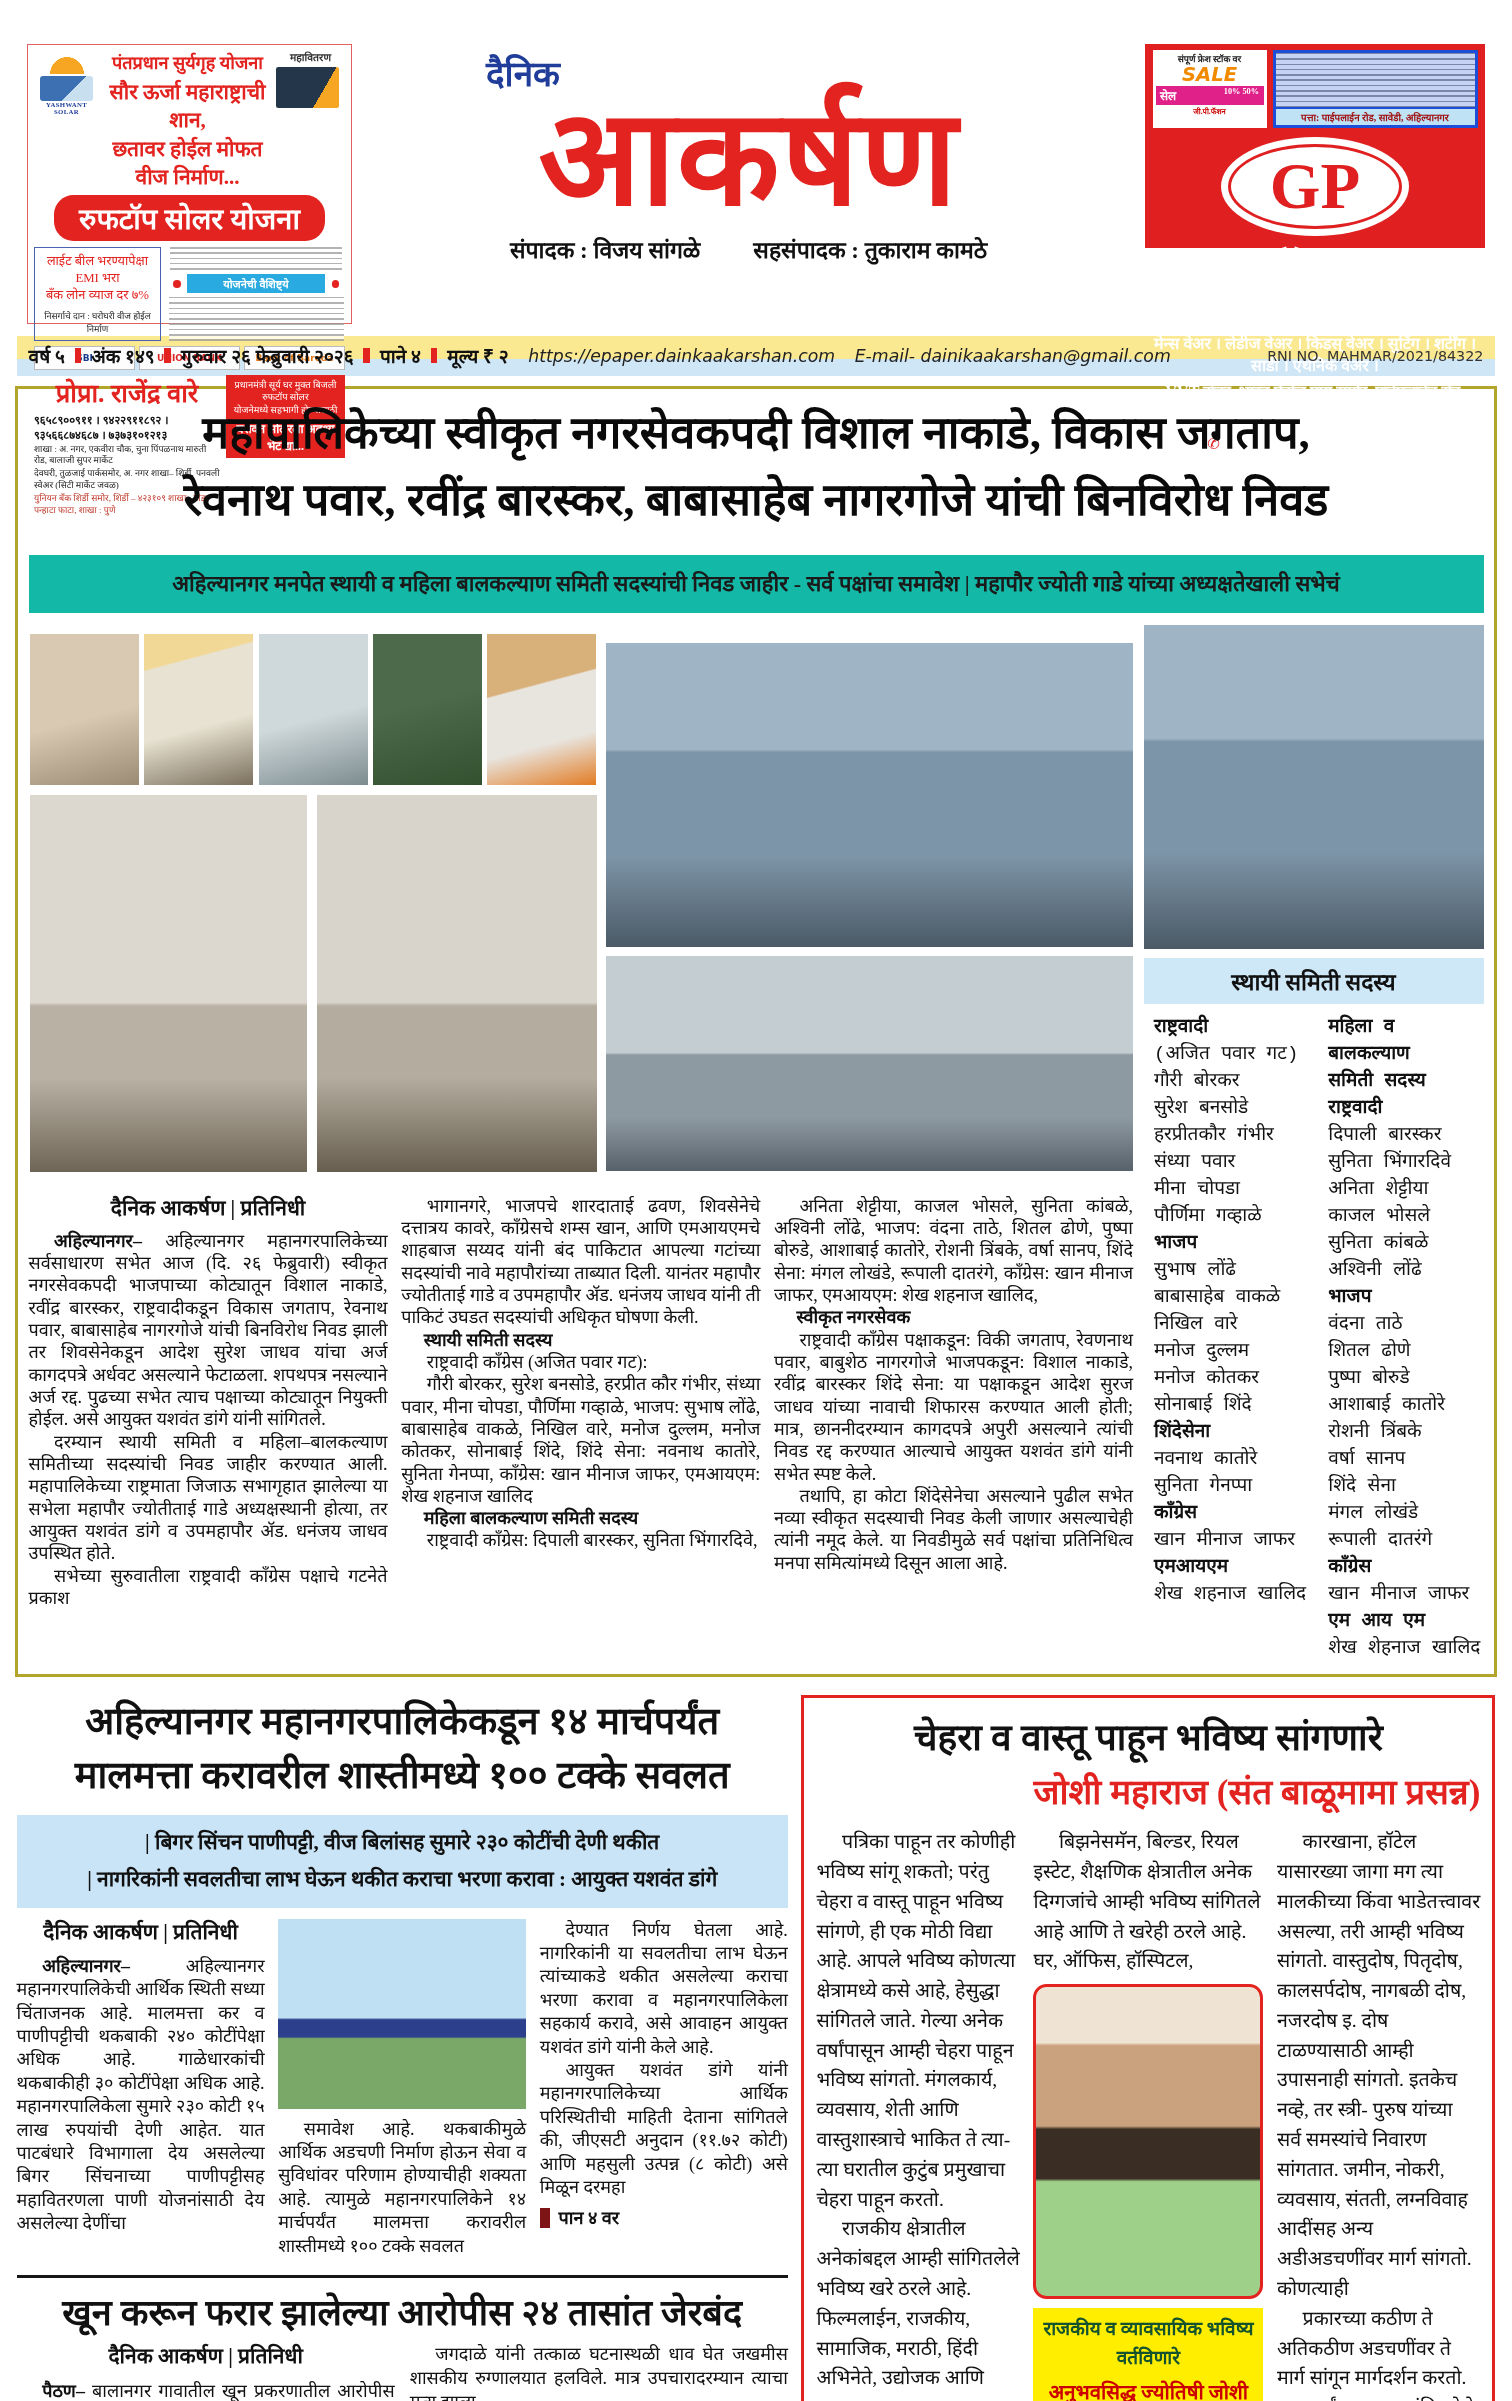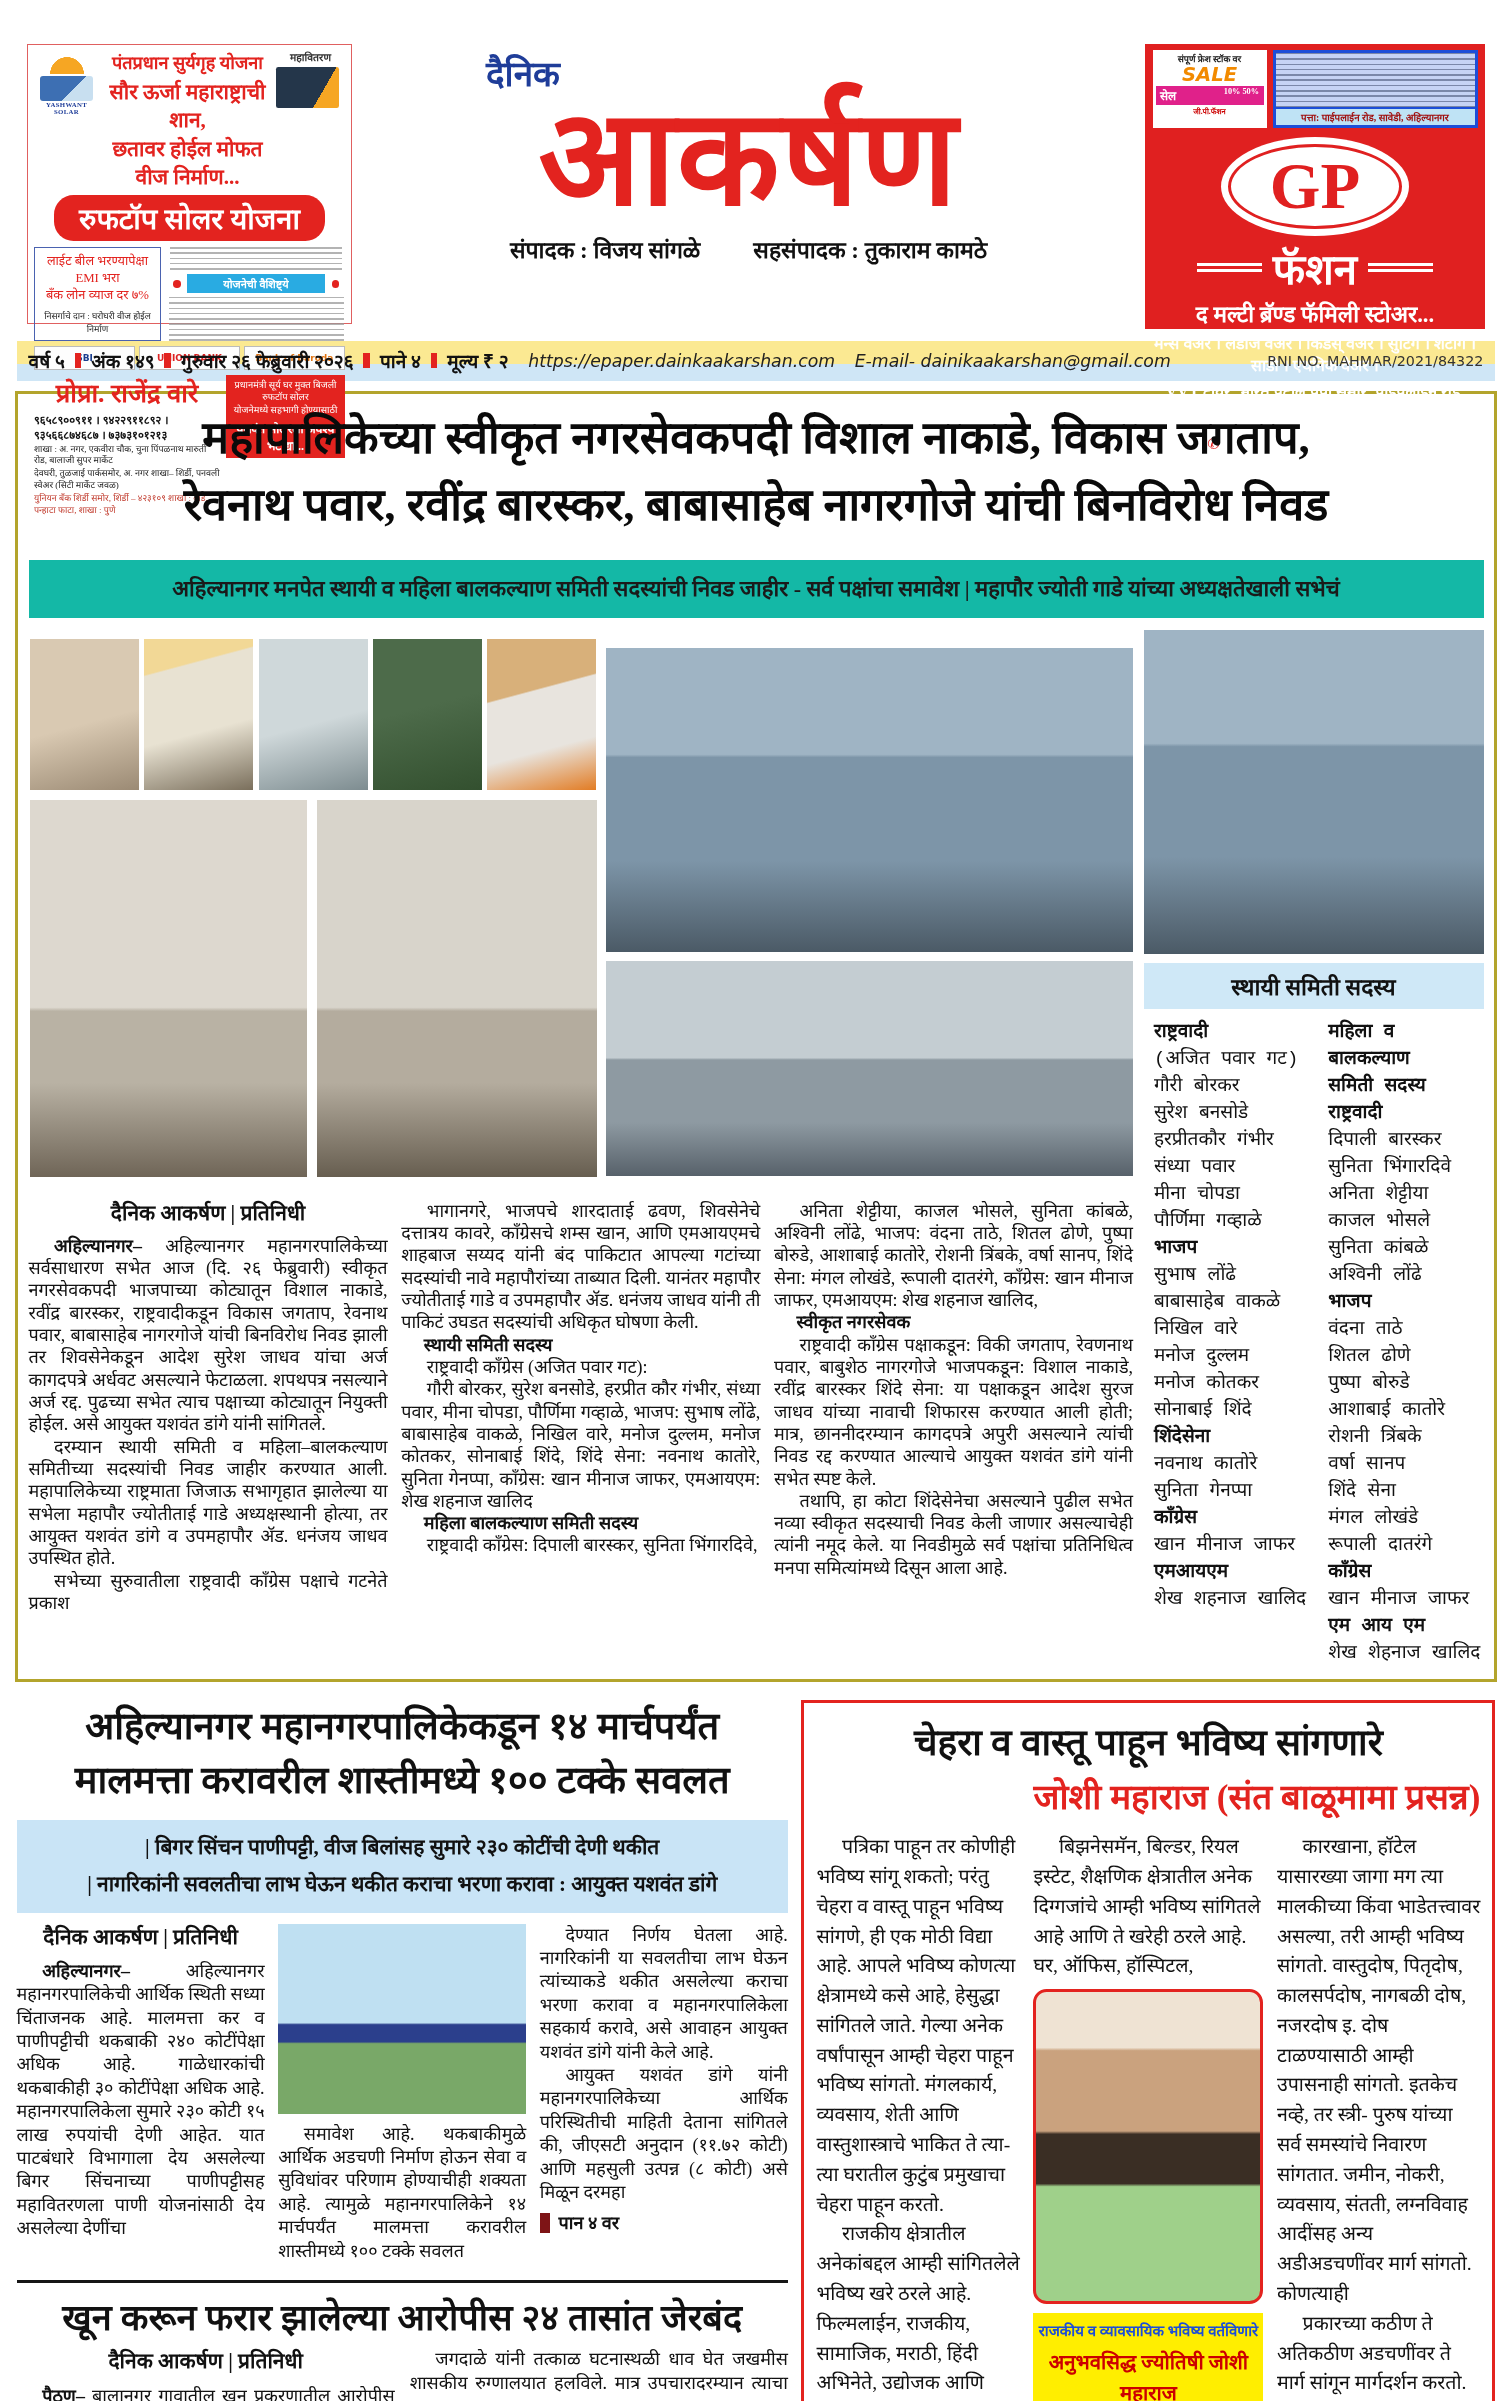--- a/index.html
+++ b/index.html
@@ -53,21 +53,21 @@
   .promo1,.promo2 { font-size:9.4px; line-height:1.3; }
   .promo3 { font-size:12px; font-weight:800; margin-top:3.8px; }
 
   
   .masthead { flex:1; text-align:center; padding-top:4.5px; }
   .kicker { color:#1f3d99; font-weight:800; font-size:35px; text-align:left; padding-left:113px; }
   .paper-title { color:#e3231f; font-weight:800; font-size:134px; line-height:.95; letter-spacing:1.5px; }
   .editors { display:flex; justify-content:center; gap:53px; font-weight:800; font-size:23px; margin-top:10.5px; color:#111; }
 
   
-  .gp-ad { width:340px; height:285px; background:#e02020; color:#fff; padding:6px 7.5px; flex-shrink:0; }
+  .gp-ad { width:340px; height:204px; background:#e02020; color:#fff; padding:6px 7.5px; flex-shrink:0; }
   .gp-top { display:flex; gap:6px; height:78px; }
   .sale-box { width:114px; background:#fff; color:#222; text-align:center; padding:2.3px 3px; }
   .sale-t1 { font-size:9px; font-weight:700; }
   .sale-word { font-size:19.6px; font-weight:800; font-style:italic; color:#f28a00; font-family:"DejaVu Sans",sans-serif; line-height:1; }
   .sale-strip { background:#e0218a; color:#fff; display:flex; justify-content:space-between; padding:0.8px 4.5px; margin-top:1.5px; font-weight:800; }
   .sale-word2 { font-size:12px; }
   .sale-pct { font-size:8.3px; line-height:1.1; text-align:left; }
   .sale-brand { color:#c00; font-size:7.5px; font-weight:700; margin-top:1.5px; }
   .offer-box { flex:1; background:#1d4ed8; display:flex; flex-direction:column; padding:3px; }
   .offer-fine { flex:1; }
@@ -143,21 +143,21 @@
 
   
   .joshi { width:694px; flex-shrink:0; border:3.8px solid #e3231f; display:flex; flex-direction:column; padding:12px 12px 0; }
   .joshi-h1 { text-align:center; font-weight:800; font-size:37px; }
   .joshi-h2 { text-align:right; font-weight:800; font-size:35px; color:#e3231f; margin-top:6px; }
   .joshi-cols { display:flex; gap:13.6px; margin-top:13.6px; font-size:19.6px; line-height:1.52; flex:1; text-align:left; }
   .joshi-col { flex:1; min-width:0; }
   .joshi-mid { width:230px; flex-shrink:0; display:flex; flex-direction:column; }
   .joshi-photo { height:315px; border:3px solid #e3231f; border-radius:13.6px; margin-top:7.5px; background:linear-gradient(180deg,#efe3d3 0 18%,#caa27e 19% 45%,#3a2e24 46% 62%,#9fd08a 63% 100%); }
   .joshi-caption { background:#ffee00; margin-top:9px; padding:7.5px 4.5px; text-align:center; }
-  .joshi-caption .c1 { color:#1d4ed8; font-weight:800; font-size:15px; }
+  .joshi-caption .c1 { color:#14532d; font-weight:800; font-size:19px; }
   .joshi-caption .c2 { color:#cc0000; font-weight:800; font-size:20.3px; margin-top:4.5px; }
 </style>
 </head>
 <body>
 
 <div class="header">
 
   <div class="solar-ad">
     <div class="solar-top">
       <div class="solar-logo">

